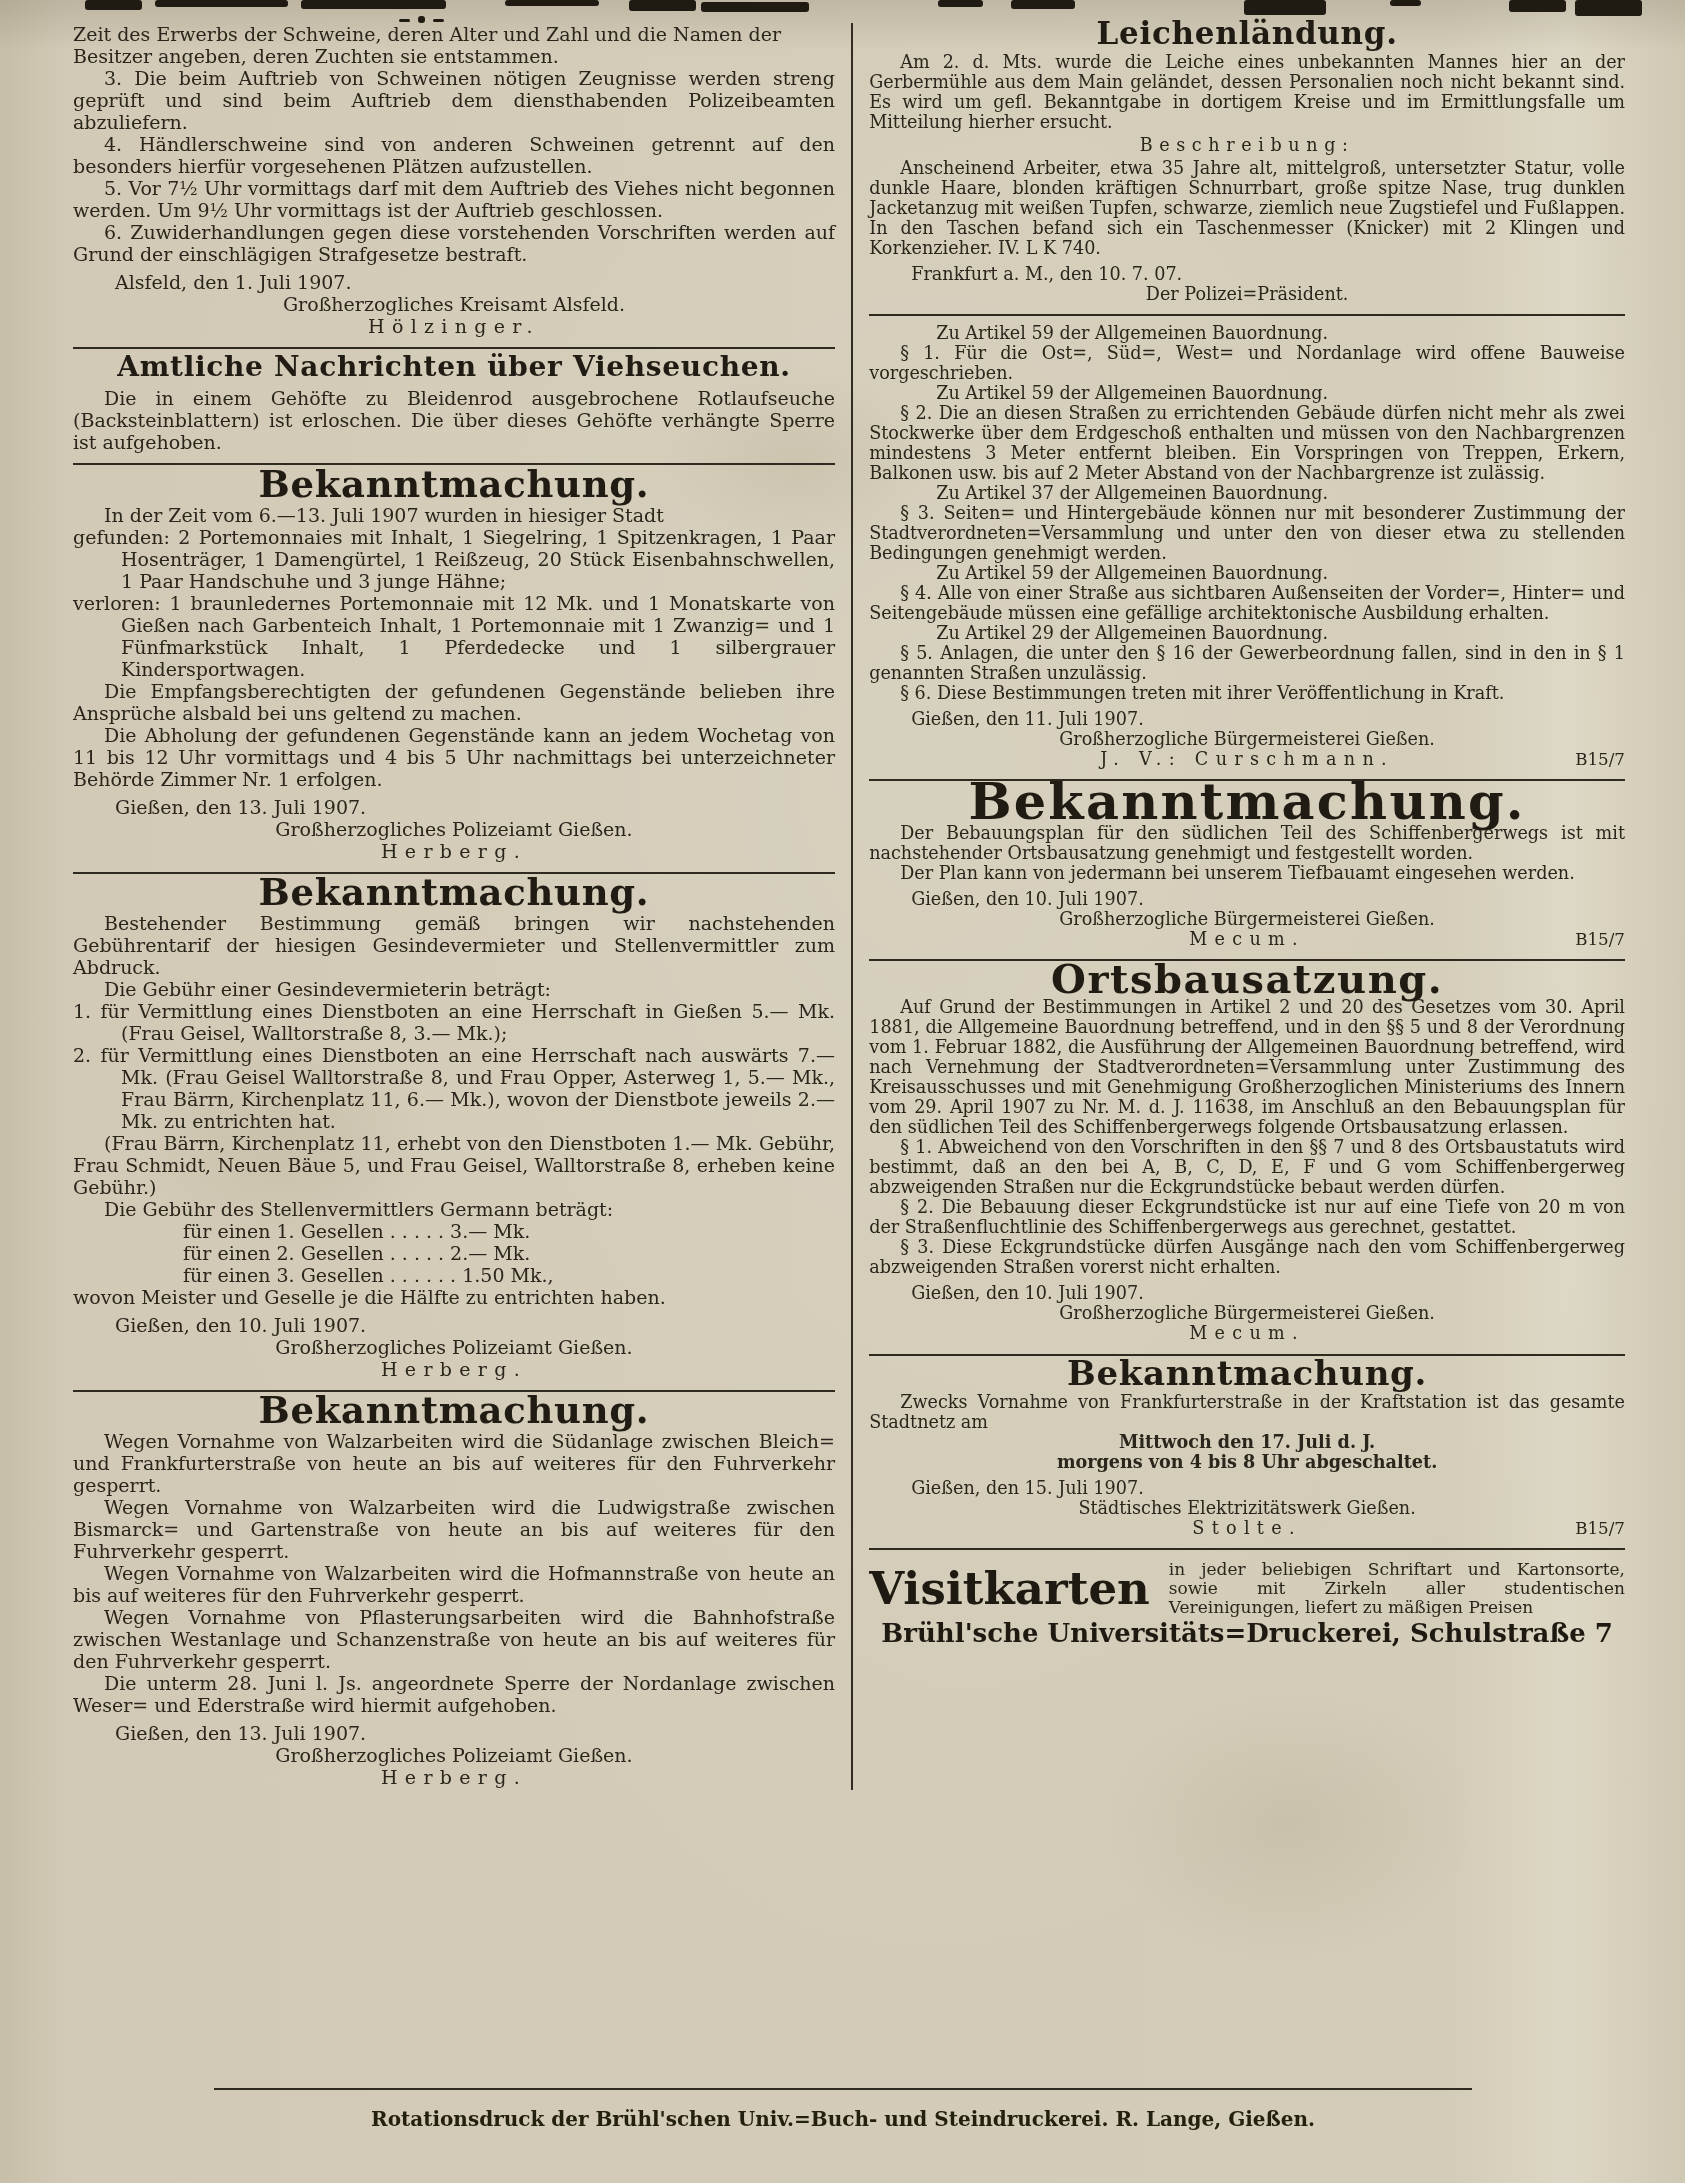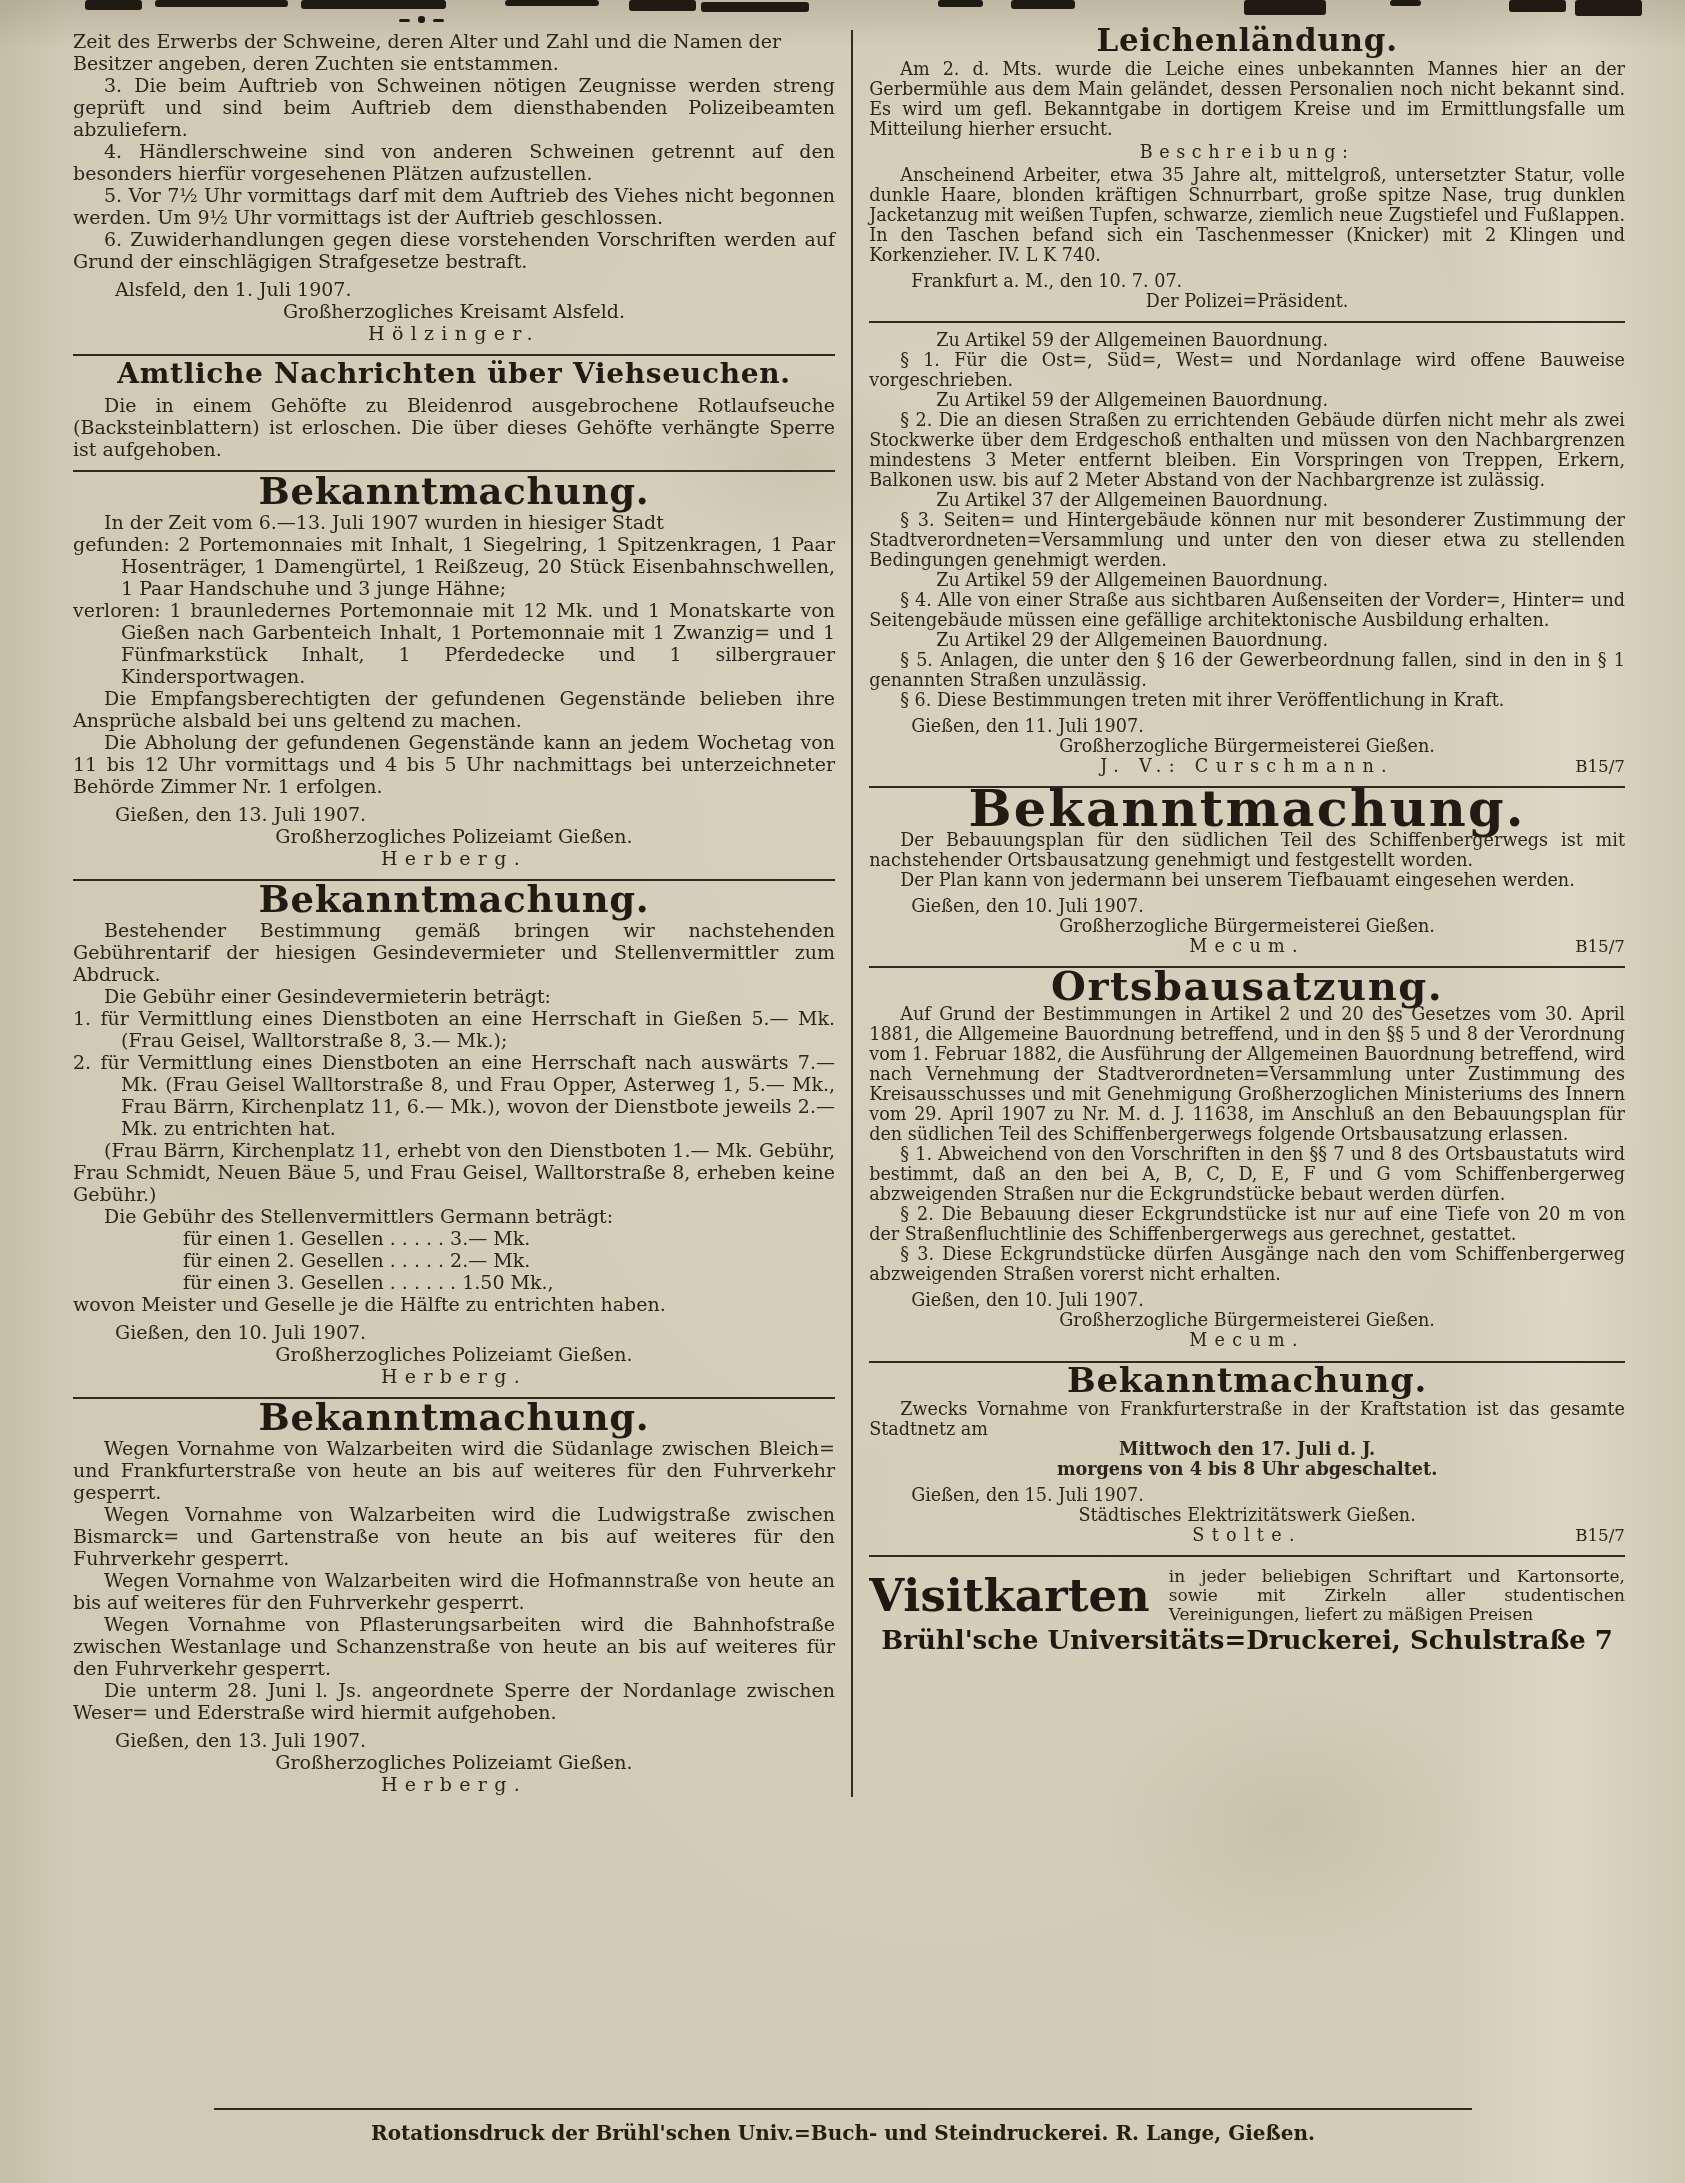--- a/index.html
+++ b/index.html
@@ -20,21 +20,21 @@
     font-family: "DejaVu Serif", "Liberation Serif", serif;
   }
 
   .stain { position: absolute; border-radius: 50%;
     background: radial-gradient(closest-side, rgba(115,95,55,0.10), rgba(115,95,55,0)); }
 
   .top-edge { position: absolute; top: 0; left: 0; right: 0; height: 34px; }
   .top-edge .blob { position: absolute; background: #201b12; border-radius: 2.9px; }
 
   .content {
-    position: absolute; top: 30px; left: 73px; right: 61px;
+    position: absolute; top: 23px; left: 73px; right: 61px;
     display: flex; align-items: stretch;
   }
   .col-l { width: 762px; font-size: 19px; line-height: 22px; }
   .vdiv { width: 2.2px; background: #312c21; margin: 0 16px; }
   .col-r { flex: 1; font-size: 17.6px; line-height: 20px; }
 
   p { margin: 0; text-align: justify; }
   .ind  { text-indent: 31px; }
   .hang { padding-left: 48px; text-indent: -48px; text-align: justify; }
   .zu   { text-indent: 67px; text-align: left; }
@@ -62,22 +62,22 @@
 
   section { display: block; }
 
   .ad { margin-top: 10.2px; }
   .ad-top { display: flex; align-items: center; gap: 19px; }
   .ad-title { font-size: 45px; font-weight: bold; white-space: nowrap; color: #1e1a11; }
   .ad-small { font-size: 17px; line-height: 19px; font-weight: normal; text-align: justify; }
   .ad-bottom { font-size: 26px; font-weight: bold; text-align: center; margin-top: 5.9px; white-space: nowrap; color: #1e1a11; }
 
   .footer {
-    position: absolute; left: 214px; width: 1258px; bottom: 38px;
-    border-top: 2.2px solid #2e2a1f; padding-top: 11px;
+    position: absolute; left: 214px; width: 1258px; bottom: 52px;
+    border-top: 2.2px solid #2e2a1f; padding-top: 17px;
     text-align: center; font-weight: bold; font-size: 20px; color: #24200f;
   }
 </style>
 </head>
 <body>
 
 <div class="sheet">
 
   <div class="top-edge">
     <div class="blob" style="left:85px; top:0; width:57px; height:9.5px;"></div>

